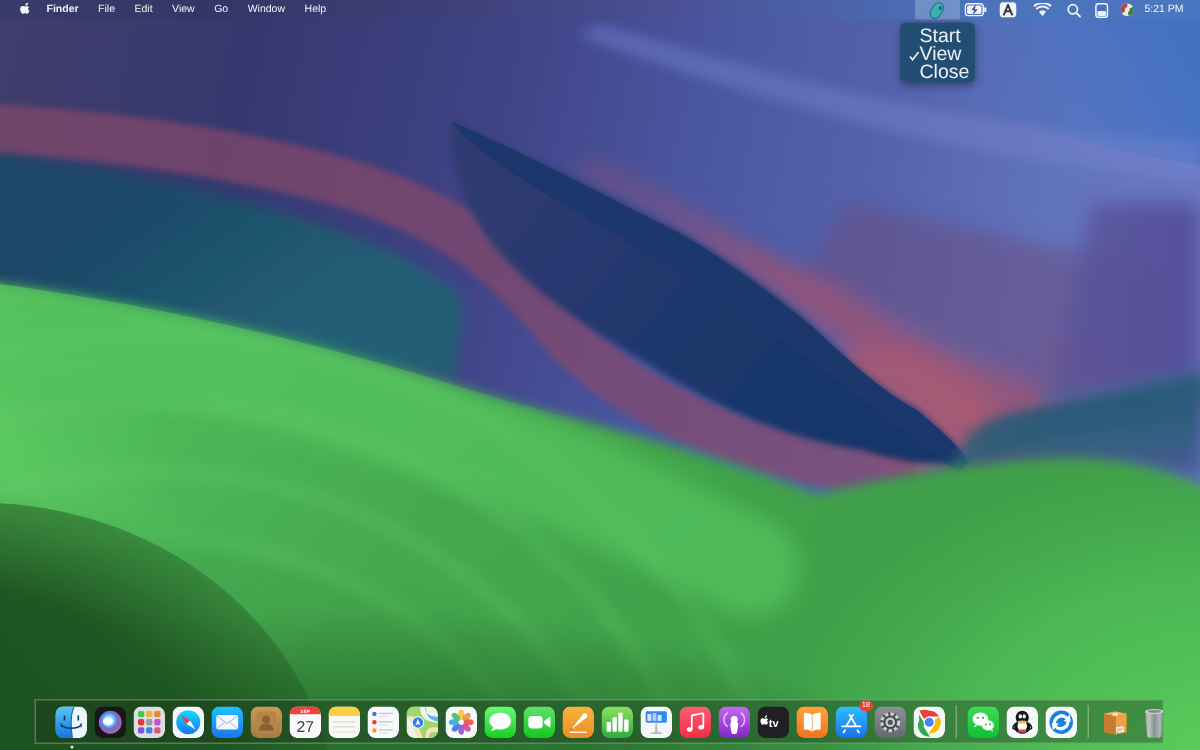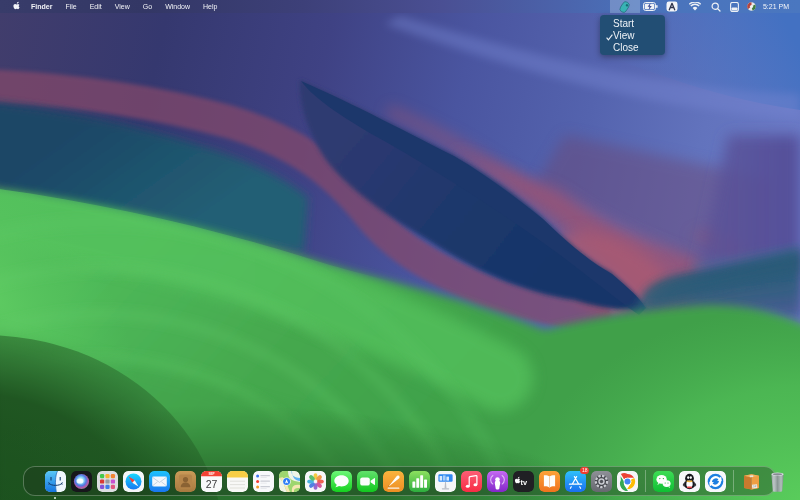--- a/index.html
+++ b/index.html
@@ -5,30 +5,30 @@
   html,body{margin:0;padding:0;width:800px;height:500px;overflow:hidden;
     font-family:"Liberation Sans",sans-serif;}
   #screen{position:relative;width:800px;height:500px;overflow:hidden;}
   #wall{position:absolute;left:0;top:0;}
   
   #menubar{position:absolute;left:0;top:0;width:800px;height:13px;
     background:linear-gradient(90deg,#383c6a 0%,#333765 18%,#3d4079 38%,#4a4f93 55%,#4b63ab 70%,#4a73bb 80%,#4a77c0 100%);
     display:flex;align-items:center;color:#fff;font-size:7px;}
   .mitem{color:#f2f3f7;}
   
-  #dropdown{position:absolute;left:600px;top:15px;width:65px;height:40px;
-    background:#224e74;border-radius:4px;color:#eef2f7;font-size:10px;
+  #dropdown{position:absolute;left:600px;top:15px;width:50px;height:40px;
+    background:#224e74;border-radius:4px;color:#eef2f7;font-size:13px;
     box-shadow:0 2px 6px rgba(0,0,0,.35);}
   .ditem{position:absolute;left:13px;height:12px;line-height:12px;}
   
   #dock{position:absolute;left:23px;top:466px;width:753px;height:30px;
     background:rgba(28,52,30,.38);
     border:0.5px solid rgba(205,225,205,.33);
-    border-radius:12px;box-sizing:border-box;
-    display:flex;align-items:center;justify-content:flex-start;padding-left:18px;}
+    border-radius:0;box-sizing:border-box;
+    display:flex;align-items:center;justify-content:center;padding-left:18px;}
   .slot{width:26px;height:30px;display:flex;align-items:center;justify-content:center;position:relative;flex:0 0 26px;}
   .sep{width:1px;height:22px;background:rgba(230,240,230,.35);margin:0 4.5px;flex:0 0 1px;}
   .ic{width:21px;height:21px;border-radius:5px;position:relative;overflow:hidden;}
   .dot{position:absolute;left:50%;bottom:-2.5px;width:2px;height:2px;margin-left:-1px;border-radius:50%;background:#dff3df;}
 </style>
 </head>
 <body>
 <div id="screen">
 <svg id="wall" width="800" height="500" viewBox="0 0 800 500">
 <defs>

